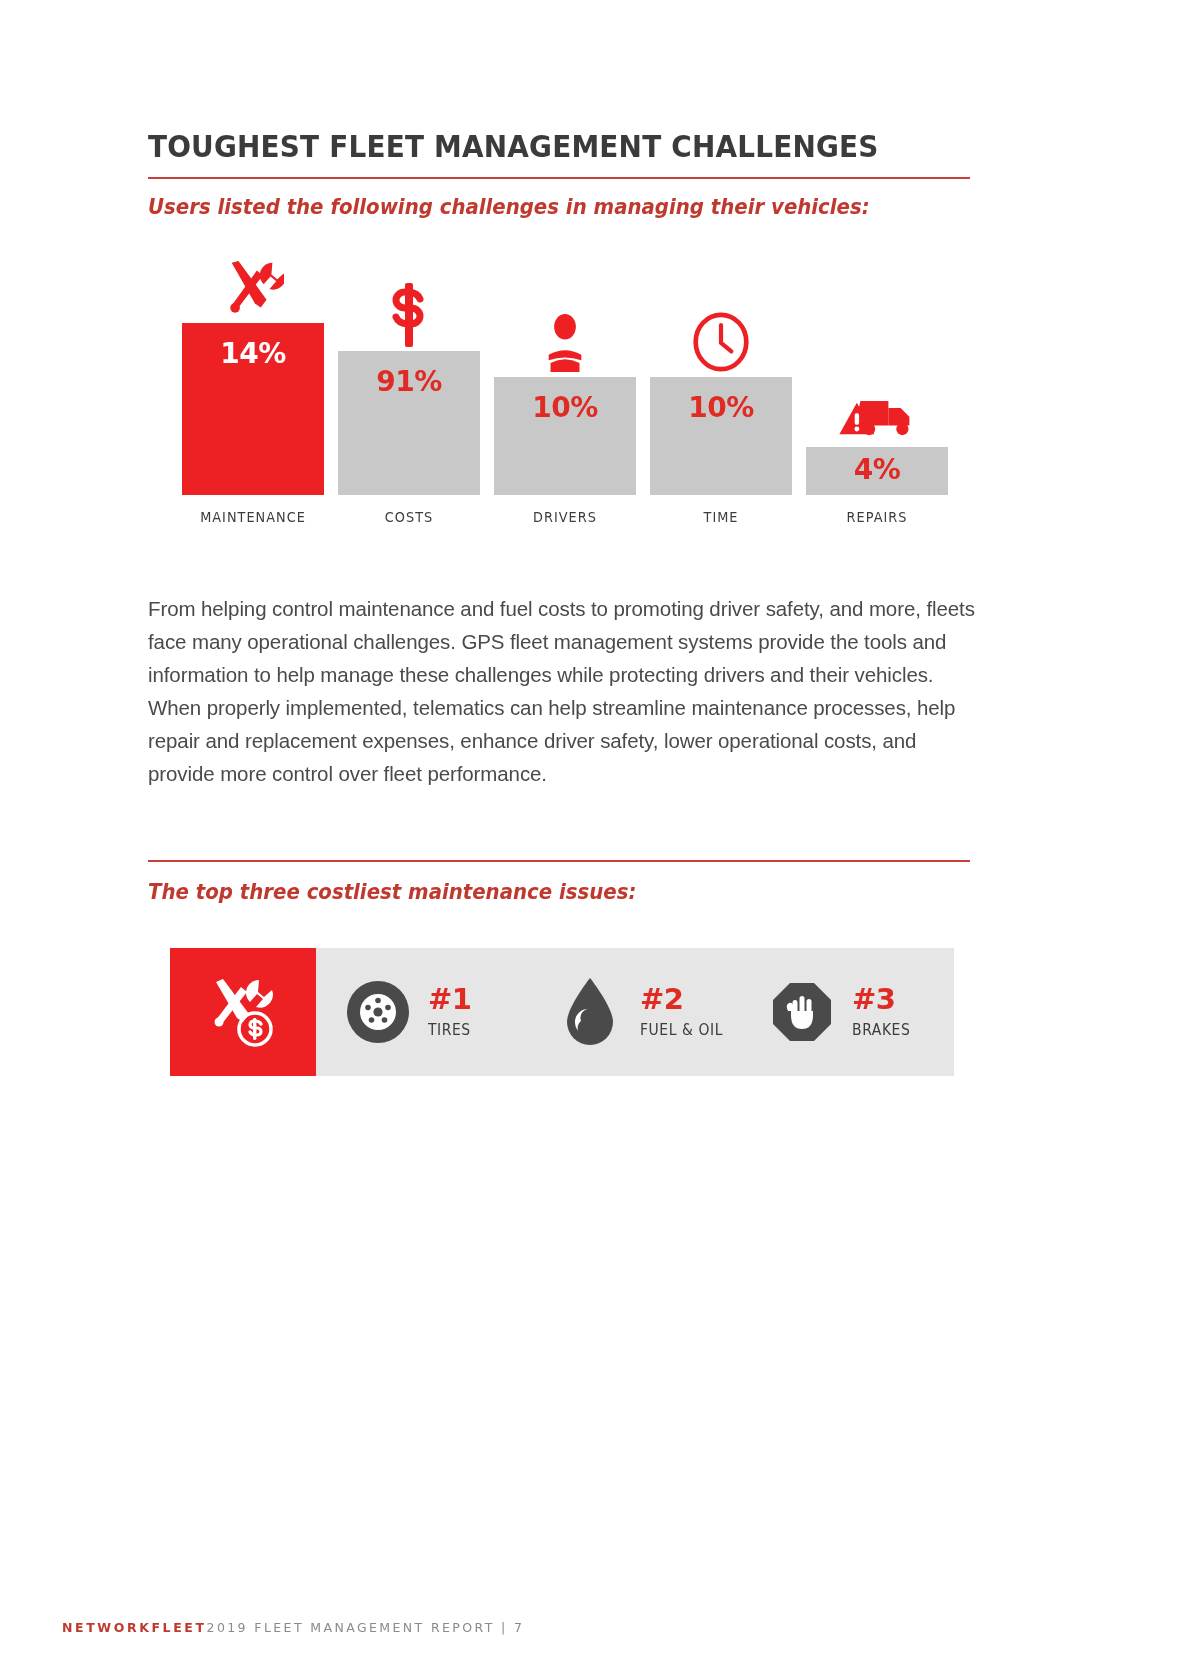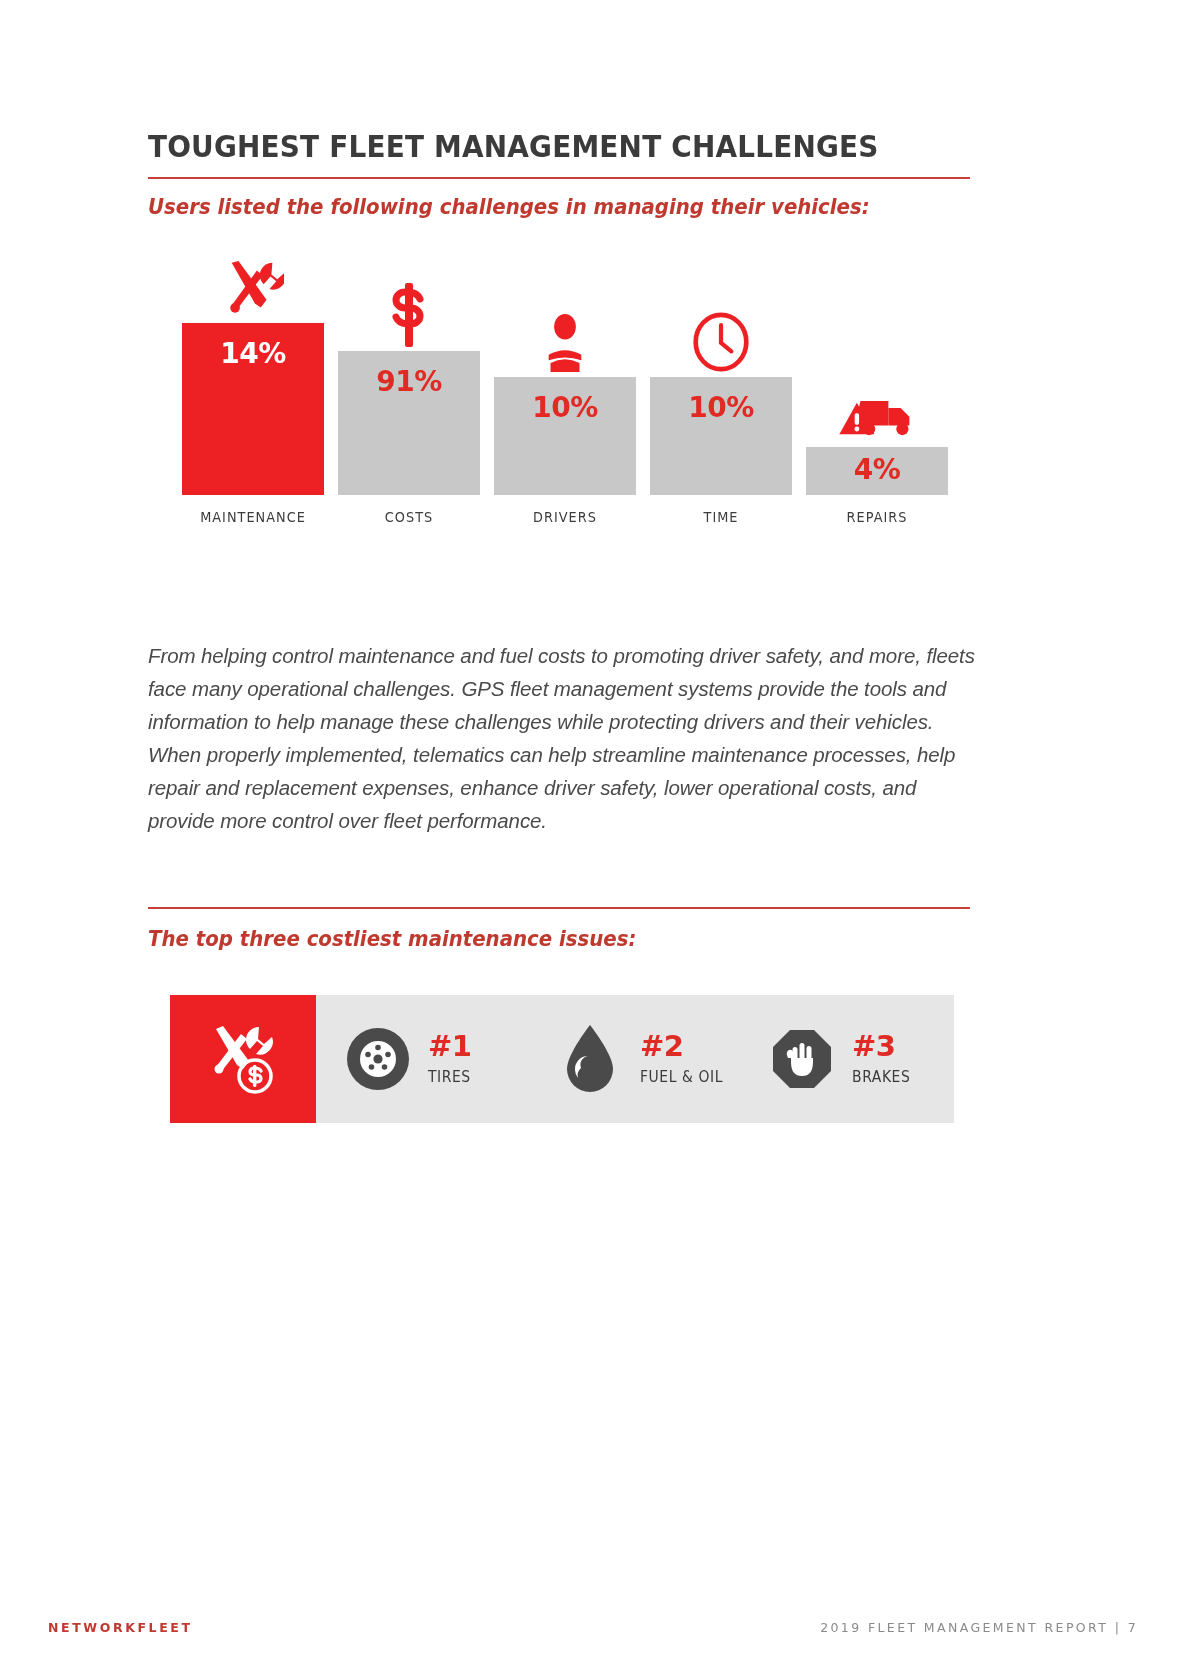--- a/index.html
+++ b/index.html
@@ -115,21 +115,21 @@
   }
 
   
   .body-text {
     font-family: "Liberation Sans", sans-serif;
     font-size: 20.5px;
     line-height: 33px;
     color: #4a4a4a;
     letter-spacing: -0.1px;
   }
-  #para-1 { margin-top: 76px; width: 830px; font-style: italic; }
+  #para-1 { margin-top: 29px; width: 830px; }
   #para-2 { margin-top: 54px; width: 830px; }
 
   
   .sec2-rule {
     height: 2px;
     background: #c9403a;
     width: 822px;
     margin-top: 70px;
   }
   .sec2-head {
@@ -198,25 +198,25 @@
     letter-spacing: 0.6px;
     margin-top: 7px;
     transform: scaleX(0.93);
     transform-origin: left center;
     white-space: nowrap;
   }
 
   
   .footer {
     position: absolute;
-    left: 48px;
+    left: 62px;
     right: 62px;
     top: 1620px;
     display: flex;
-    justify-content: space-between;
+    justify-content: flex-start;
     align-items: center;
   }
   .footer-brand {
     font-family: "DejaVu Sans", sans-serif;
     font-size: 12.5px;
     font-weight: bold;
     color: #c0392f;
     letter-spacing: 2.6px;
   }
   .footer-right {

